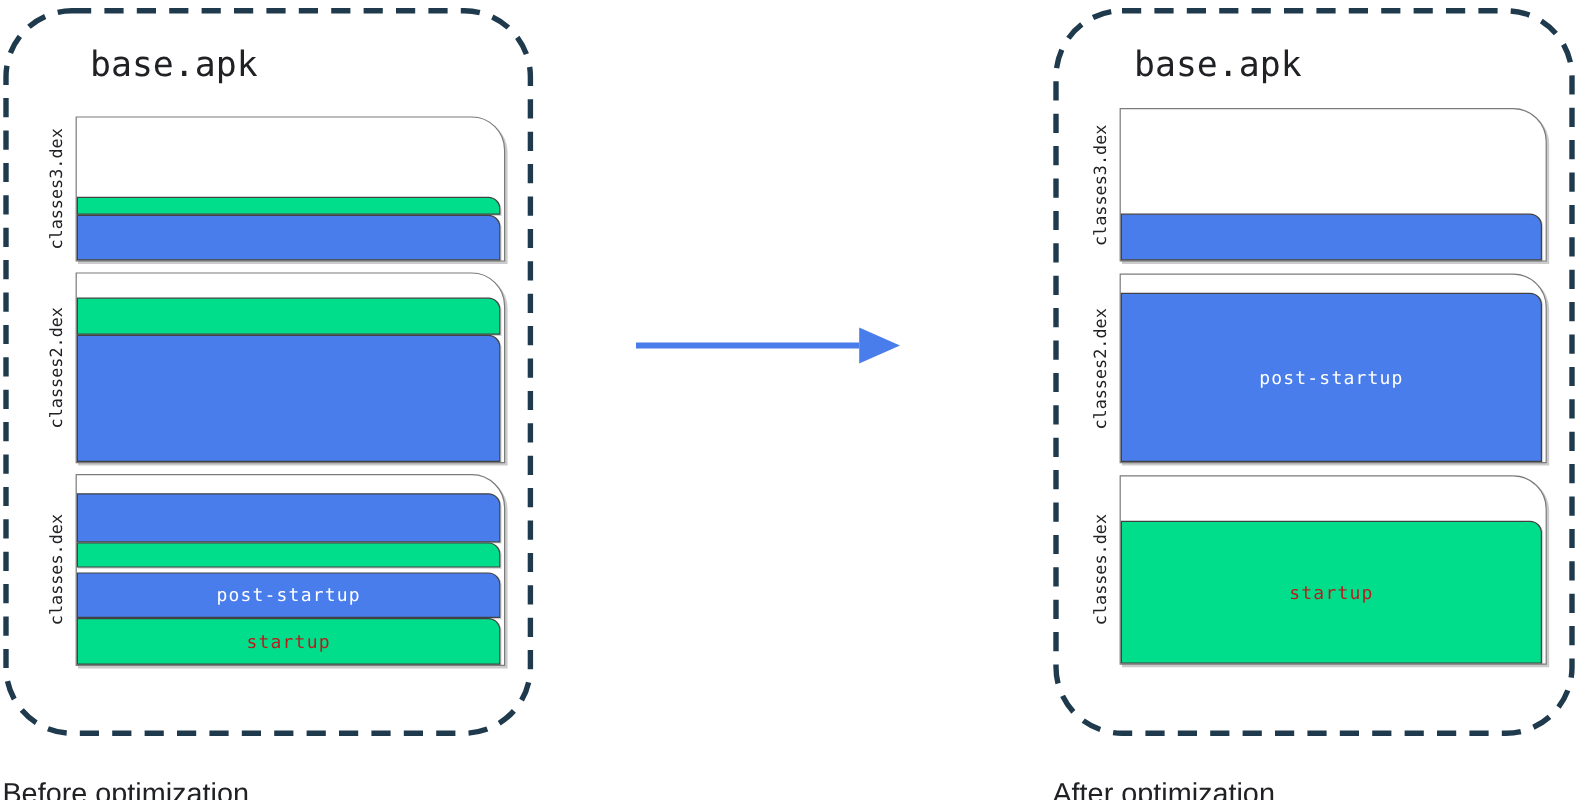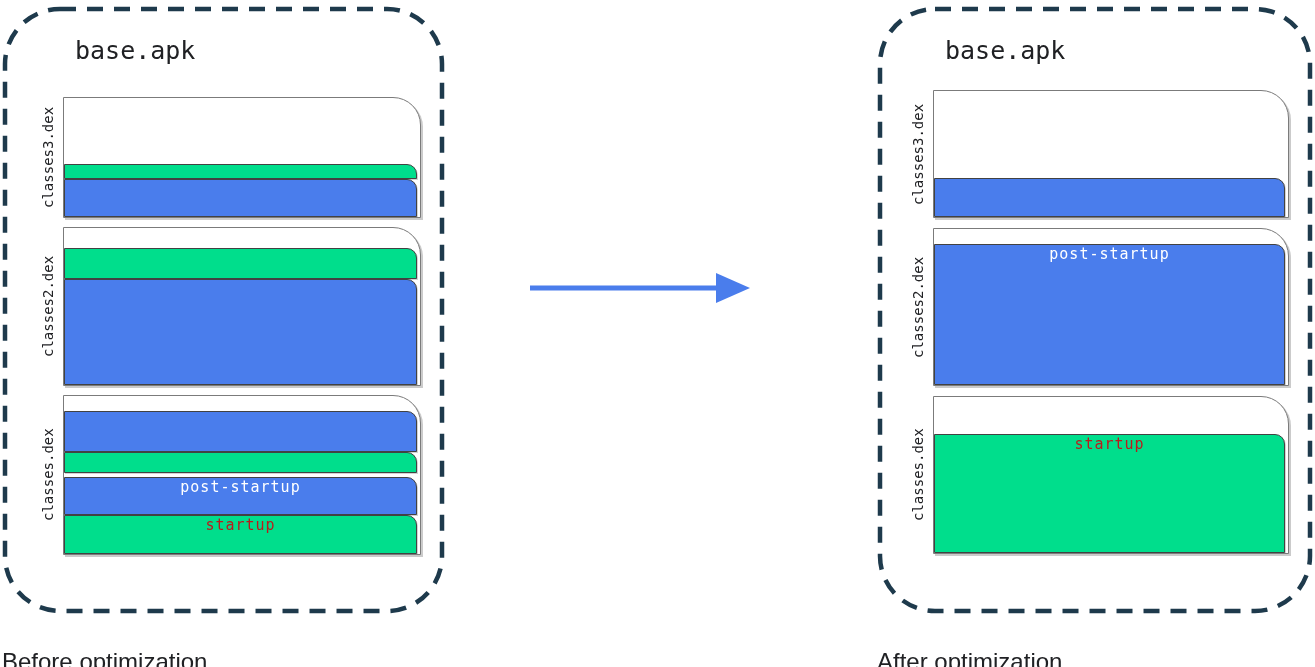--- a/index.html
+++ b/index.html
@@ -7,21 +7,21 @@
     width:1315px;height:667px;position:relative;background:#ffffff;
     font-family:"Liberation Sans",sans-serif;overflow:hidden;
   }
   .panel{position:absolute;top:6px;height:608px;}
   .panel-before{left:2px;width:443px;}
   .panel-after{left:877px;width:436px;}
   .dash{position:absolute;left:0;top:0;}
   .dashrect{fill:none;stroke:var(--dash,#1e3a4c);stroke-width:4.5;stroke-dasharray:16 11;}
   .apk-title{
     position:absolute;top:30px;
-    font-family:"DejaVu Sans Mono",monospace;font-size:25px;color:#202124;
+    font-family:"DejaVu Sans Mono",monospace;font-size:29px;color:#202124;
   }
   .panel-before .apk-title{left:73px;}
   .panel-after .apk-title{left:68px;}
   .files{position:absolute;display:flex;flex-direction:column;}
   .panel-before .files{left:30px;top:91px;gap:9px;}
   .panel-after .files{left:25px;top:84px;gap:10px;}
   .file-row{display:flex;align-items:stretch;}
   .file-label{
     flex:none;width:31px;display:flex;align-items:center;justify-content:center;
     writing-mode:vertical-rl;transform:rotate(180deg);
@@ -32,21 +32,21 @@
     background:#fff;border:1.5px solid #7b7b7b;border-top-right-radius:28px;
     box-shadow:2px 2px 0 rgba(125,125,125,0.4);
     display:flex;flex-direction:column;
   }
   .panel-after .file-shape{width:356px;}
   .band{flex:none;box-sizing:border-box;}
   .band.space{width:100%;background:transparent;}
   .band.fill{
     width:calc(100% - 3px);
     border:1px solid #424242;border-top-right-radius:10px;
-    display:flex;justify-content:center;
+    display:flex;align-items:center;justify-content:center;
     box-shadow:1px 1px 0 rgba(125,125,125,0.35);
   }
   .band.blue{background:var(--blue,#4a7dec);}
   .band.green{background:var(--green,#00de8c);}
   .band-label{font-family:"DejaVu Sans Mono",monospace;font-size:15px;letter-spacing:1px;}
   .band-label.light{color:#ffffff;}
   .band-label.dark{color:#b91c1c;}
   .caption{
     position:absolute;top:648px;
     font-size:24px;color:#202124;

